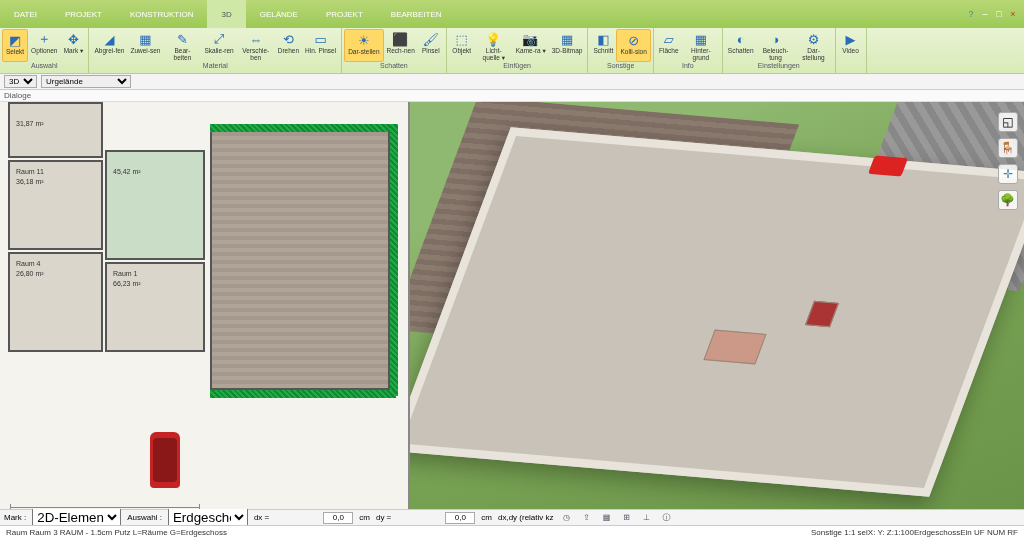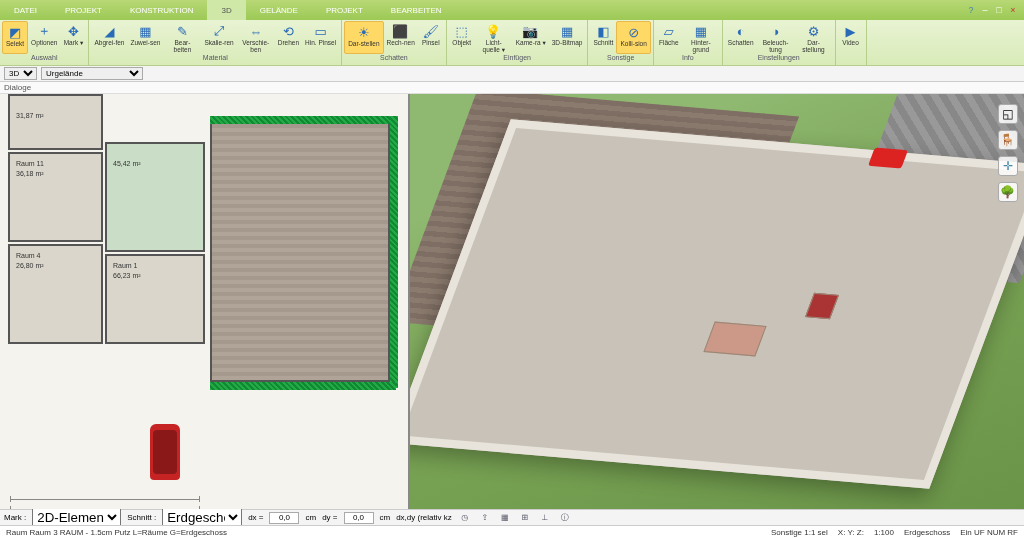--- a/index.html
+++ b/index.html
@@ -1,18 +1,18 @@
 <!DOCTYPE html>
 <html><head>
 <meta charset="utf-8">
 <style>
 * { margin: 0; padding: 0; box-sizing: border-box; font-family: "Segoe UI", Tahoma, sans-serif; }
 body { width: 1024px; height: 538px; overflow: hidden; background: #fff; display: flex; flex-direction: column; font-size: 10px; }
 
-.menubar { height: 20px; background: linear-gradient(#b8d876, #9cc955); display: flex; align-items: center; color: #fff; font-size: 8px; }
+.menubar { height: 28px; background: linear-gradient(#b8d876, #9cc955); display: flex; align-items: center; color: #fff; font-size: 8px; }
 .menubar .tab { padding: 0 14px; cursor: pointer; height: 100%; display: flex; align-items: center; }
 .menubar .tab.active { background: #cfe8a8; color: #555; }
 .menubar .right-icons { margin-left: auto; display: flex; gap: 4px; padding-right: 6px; }
 .menubar .right-icons span { width: 10px; height: 10px; display: flex; align-items: center; justify-content: center; font-size: 9px; }
 
 .ribbon { height: 46px; background: linear-gradient(#e8f3d3, #d9ebb8); display: flex; border-bottom: 1px solid #b5ce8c; }
 .ribbon-group { display: flex; flex-direction: column; border-right: 1px solid #b5ce8c; padding: 1px 2px; }
 .ribbon-group .buttons { display: flex; flex: 1; }
 .ribbon-group .label { text-align: center; font-size: 7px; color: #556; height: 10px; }
 .ribbon-btn { display: flex; flex-direction: column; align-items: center; justify-content: flex-start; padding: 1px 3px; cursor: pointer; min-width: 26px; }
@@ -47,25 +47,25 @@
 .slab3d { position:absolute; width:520px; height:320px; left:50px; top:50px; transform: skew(-25deg, 10deg) rotate(-5deg); background:#c9c2b8; box-shadow: 0 8px 20px rgba(0,0,0,0.3); border:8px solid #e8e4dc;}
 .road3d { position:absolute; width:180px; height:200px; right:-30px; top:-20px; transform: skew(-25deg,10deg) rotate(-5deg); background: repeating-linear-gradient(45deg,#999,#999 6px,#888 6px,#888 12px);}
 .car3d { position:absolute; right:120px; top:55px; width:32px; height:18px; background:#d22; border-radius:3px; transform: skew(-25deg,10deg) rotate(-5deg);}
 .deck3d { position:absolute; left:30px; top:10px; width:310px; height:230px; transform: skew(-25deg,10deg) rotate(-5deg); background: repeating-linear-gradient(0deg,#8b7a6e,#8b7a6e 5px,#7e6e63 5px,#7e6e63 10px);}
 .furn { position:absolute; background:#cba; border:1px solid #987; }
 
 .side-toolbar { position: absolute; right: 4px; top: 10px; width: 22px; display: flex; flex-direction: column; gap: 6px; }
 .side-toolbar .sbtn { width: 20px; height: 20px; background: rgba(255,255,255,0.85); border: 1px solid #aaa; border-radius: 3px; display:flex;align-items:center;justify-content:center; font-size:12px; cursor:pointer;}
 
 .bottombar { height: 16px; background: #f4f4f4; border-top: 1px solid #ccc; display: flex; align-items: center; padding: 0 4px; font-size: 8px; gap: 6px; }
-.bottombar input { font-size: 8px; width: 30px; height: 12px; border:1px solid #aaa; text-align:center; }
+.bottombar input { font-size: 8px; width: 30px; height: 12px; border:1px solid #aaa; text-align:center;margin-left:48px; }
 .bottombar .spacer { flex:1; }
 .bottombar .tb-icon { width:14px; height:14px; display:flex; align-items:center; justify-content:center; color:#556; cursor:pointer; }
 
-.statusbar { height: 13px; background: #fff; border-top: 1px solid #ccc; display: flex; align-items: center; padding: 0 6px; font-size: 8px; color: #333; gap: 10px; }
+.statusbar { height: 13px; background: #fff; border-top: 1px solid #ccc; display: flex; align-items: center; padding: 0 6px; font-size: 8px; color: #333; }
 .statusbar .spacer { flex:1; }
 </style>
 </head>
 <body>
 
 <div class="menubar">
   <div class="tab">DATEI</div>
   <div class="tab">PROJEKT</div>
   <div class="tab">KONSTRUKTION</div>
   <div class="tab active">3D</div>
@@ -218,21 +218,21 @@
           <div class="icon">▶</div>
           <div class="txt">Video</div>
         </div>
       </div>
       <div class="label"></div>
     </div>
   </div>
 
 <div class="toolbar2">
   <select><option>3D</option></select>
-  <select style="width:102px"><option>Urgelände</option></select>
+  <select style="width:90px"><option>Urgelände</option></select>
 </div>
 
 <div class="dialoge">
     <span>Dialoge</span>
   </div>
 
 <div class="workspace">
   <div class="view view-2d">
     <div class="plan" id="plan">
         <div class="room" style="left: 105px; top: 160px; width: 100px; height: 90px;">
@@ -277,21 +277,21 @@
       <div class="sbtn" style="color:#888">🪑</div>
       <div class="sbtn" style="color:#48a">✛</div>
       <div class="sbtn" style="color:#3a7">🌳</div>
     </div>
   </div>
 </div>
 
 <div class="bottombar">
   <span>Mark :</span>
   <select><option>2D-Elemen</option></select>
-  <span>Schnitt :</span>
+  <span>Auswahl :</span>
   <select style="width:80px"><option>Erdgeschoss</option></select>
   <span>dx =</span>
   <input value="0,0" style="">
   <span>cm</span>
   <span>dy =</span>
   <input value="0,0" style="">
   <span>cm</span>
   <span>dx,dy (relativ kz</span>
   <span class="tb-icon">◷</span>
   <span class="tb-icon">⇪</span>

